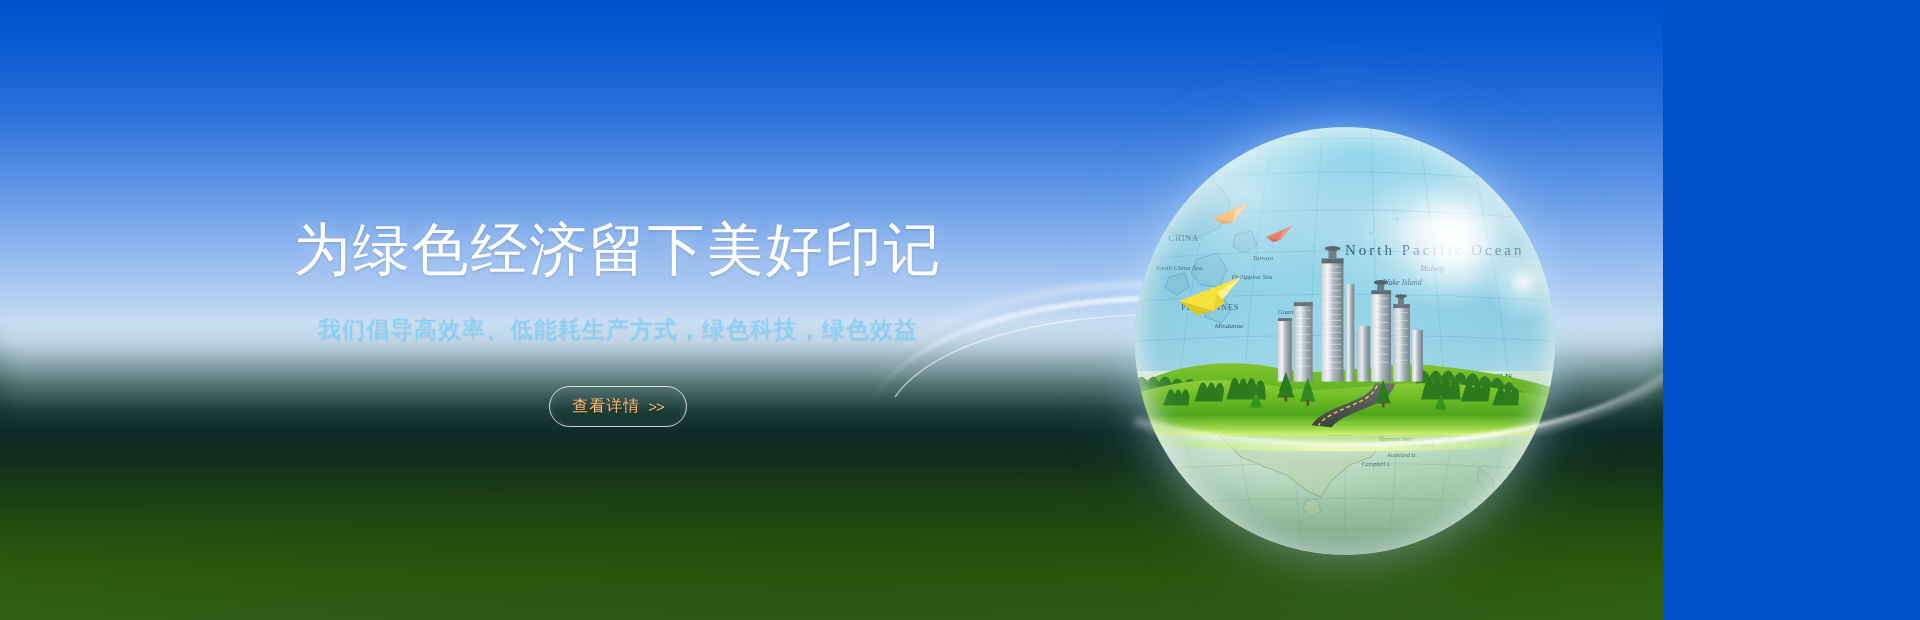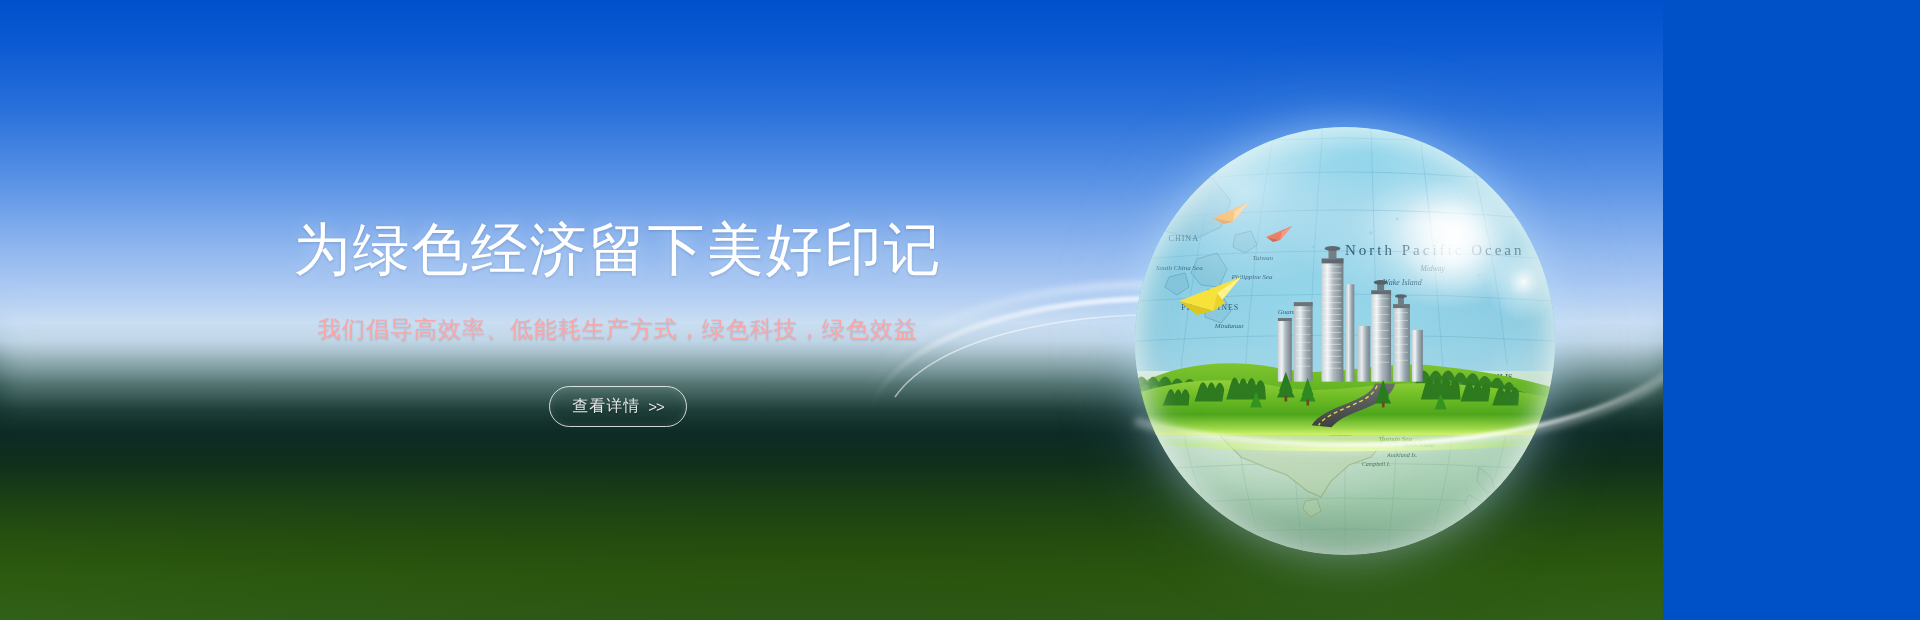--- a/index.html
+++ b/index.html
@@ -72,35 +72,35 @@
     color:#ffffff;
     letter-spacing:2px;
     white-space:nowrap;
     text-shadow:0 0 16px rgba(255,255,255,.28), 0 1px 3px rgba(20,60,110,.25);
   }
   .subline{
     margin-top:30px;
     font-size:23px;
     line-height:1.4;
     font-weight:400;
-    color:#fca5a5;
+    color:#7dd3fc;
     letter-spacing:1px;
     white-space:nowrap;
     text-shadow:0 0 10px rgba(255,255,255,.22), 0 1px 2px rgba(20,60,110,.22);
   }
   .cta-wrap{ margin-top:40px; display:flex; justify-content:center; }
   .cta{
     display:inline-flex; align-items:center; justify-content:center;
     gap:8px;
     min-width:136px; height:41px;
     padding:0 22px;
     border:1px solid rgba(255,255,255,.80);
     border-radius:22px;
     background:transparent;
-    color:#e5e5e5;
+    color:#fdba74;
     font-size:16px;
     letter-spacing:1px;
     cursor:pointer;
     font-family:inherit;
     white-space:nowrap;
     text-shadow:0 1px 2px rgba(0,0,0,.35);
     box-shadow:0 0 10px rgba(255,255,255,.10) inset;
   }
   .cta .arrow{ font-size:15px; letter-spacing:-1px; }
 

